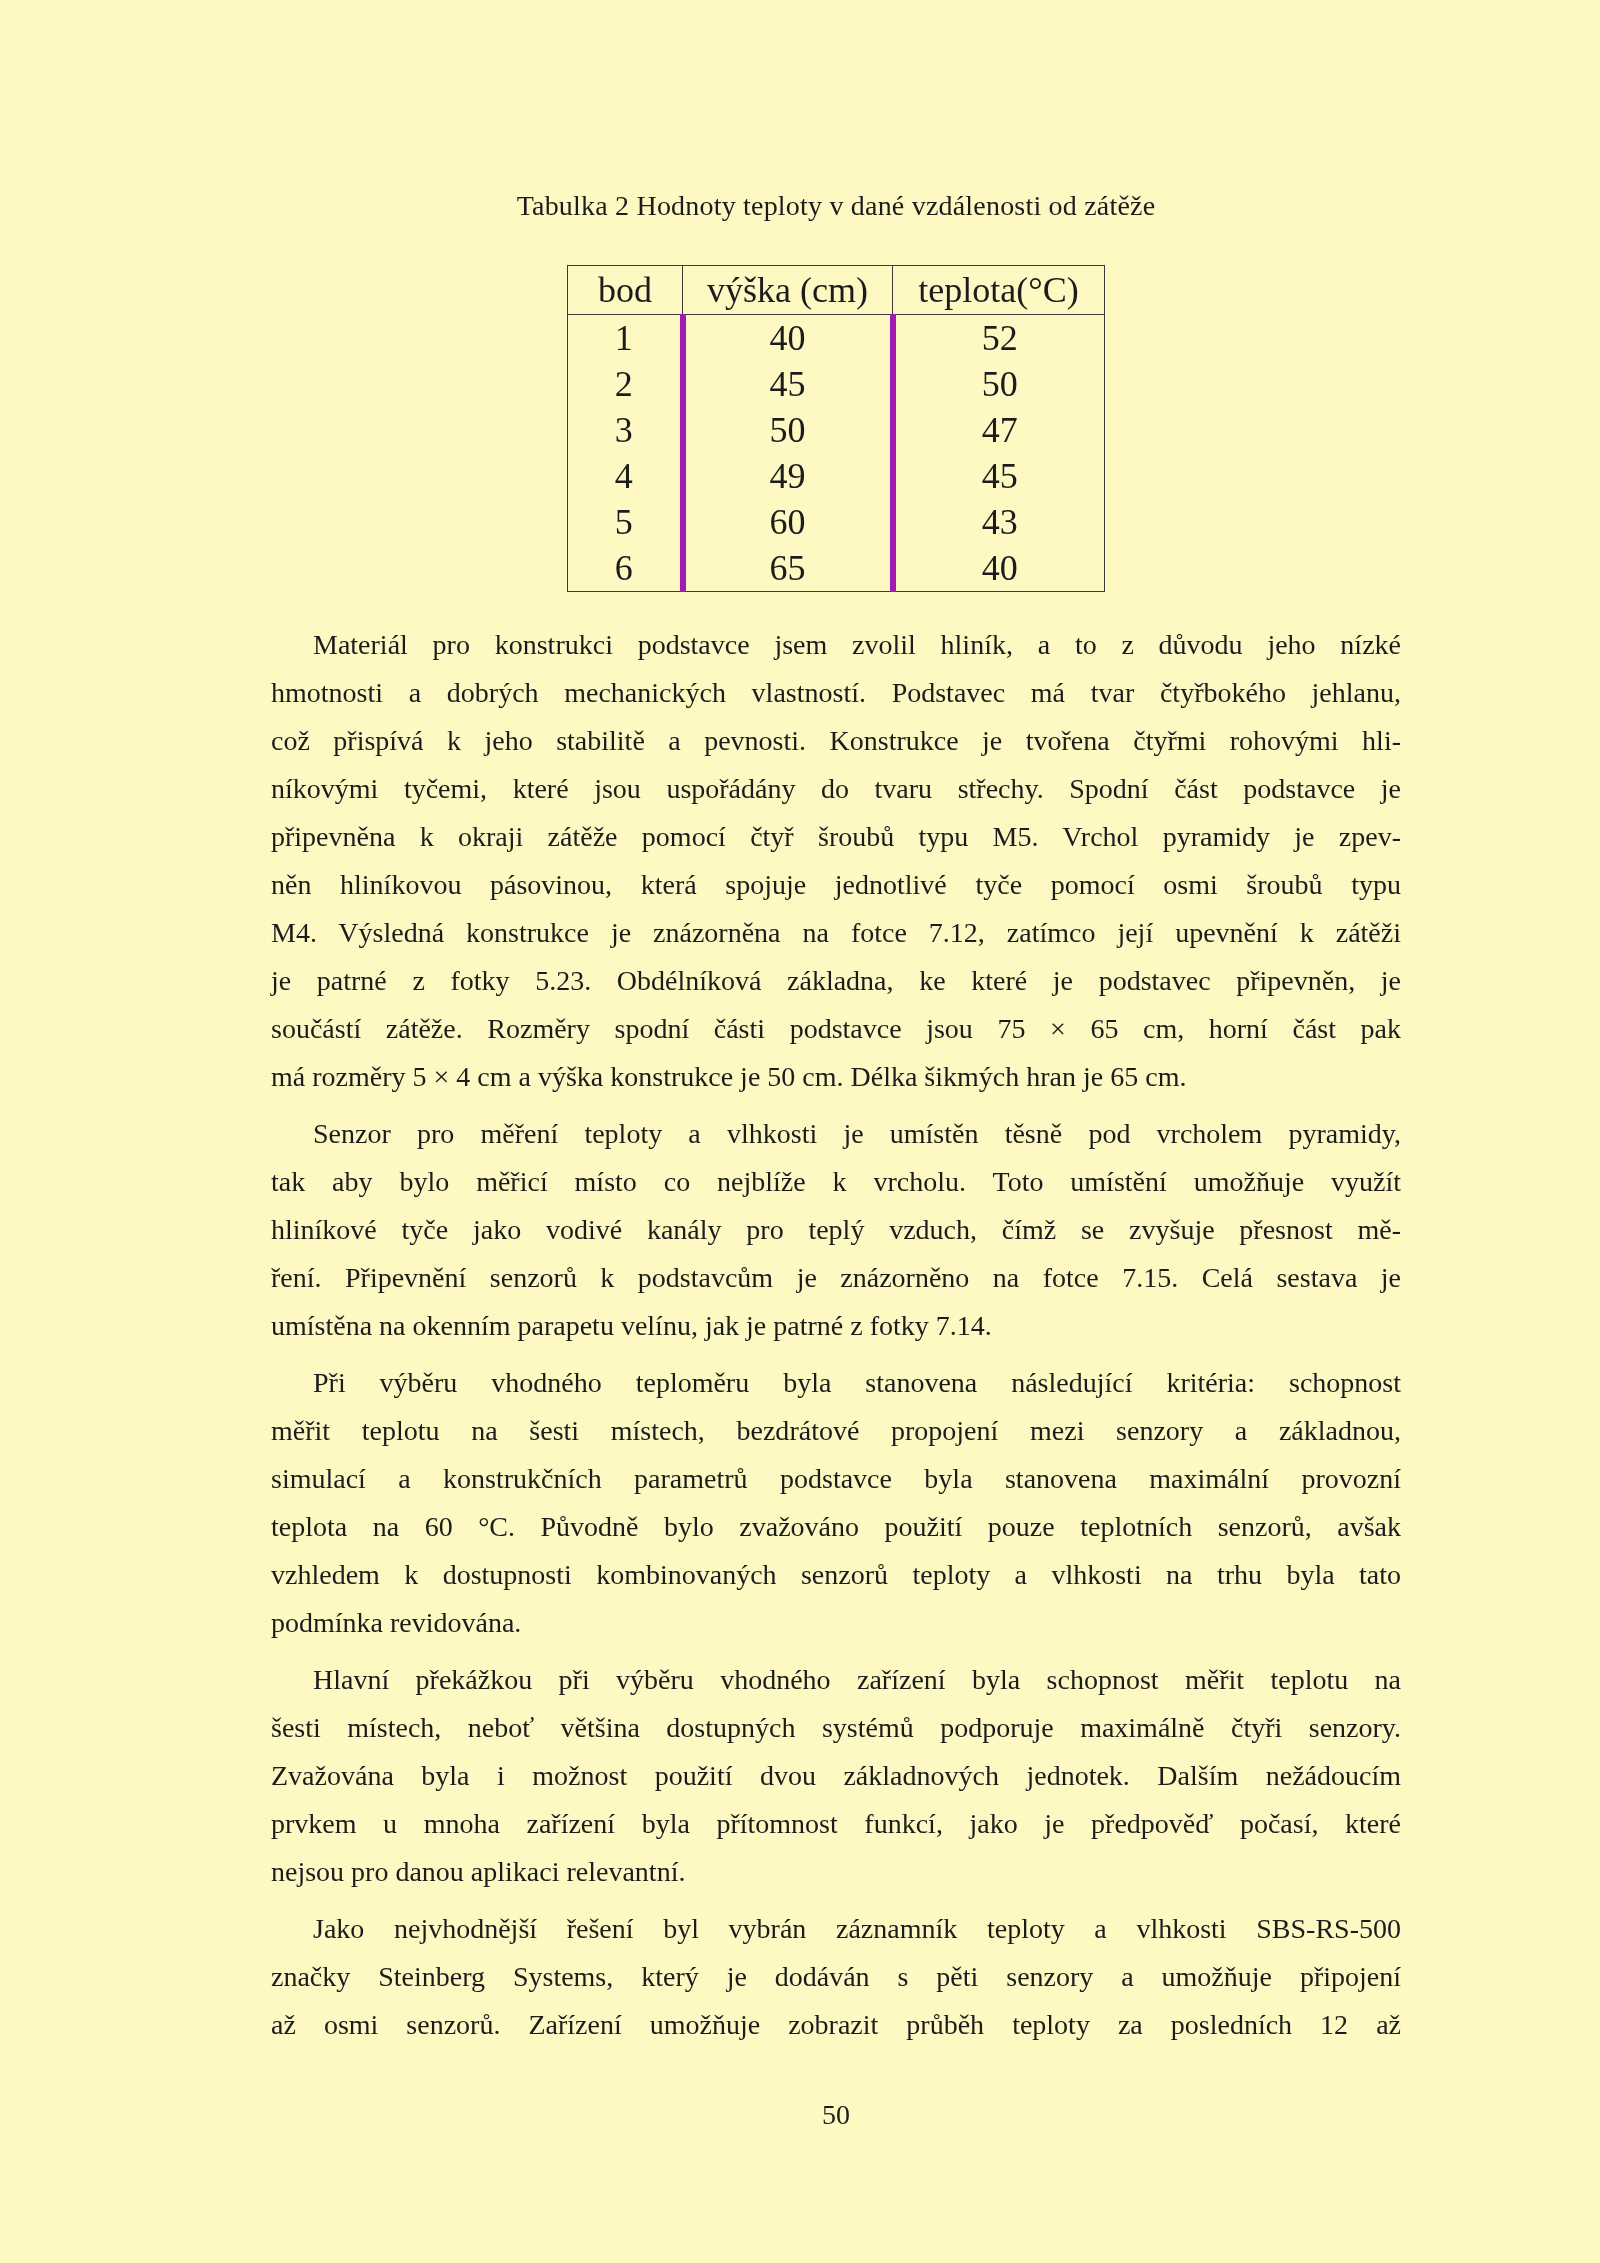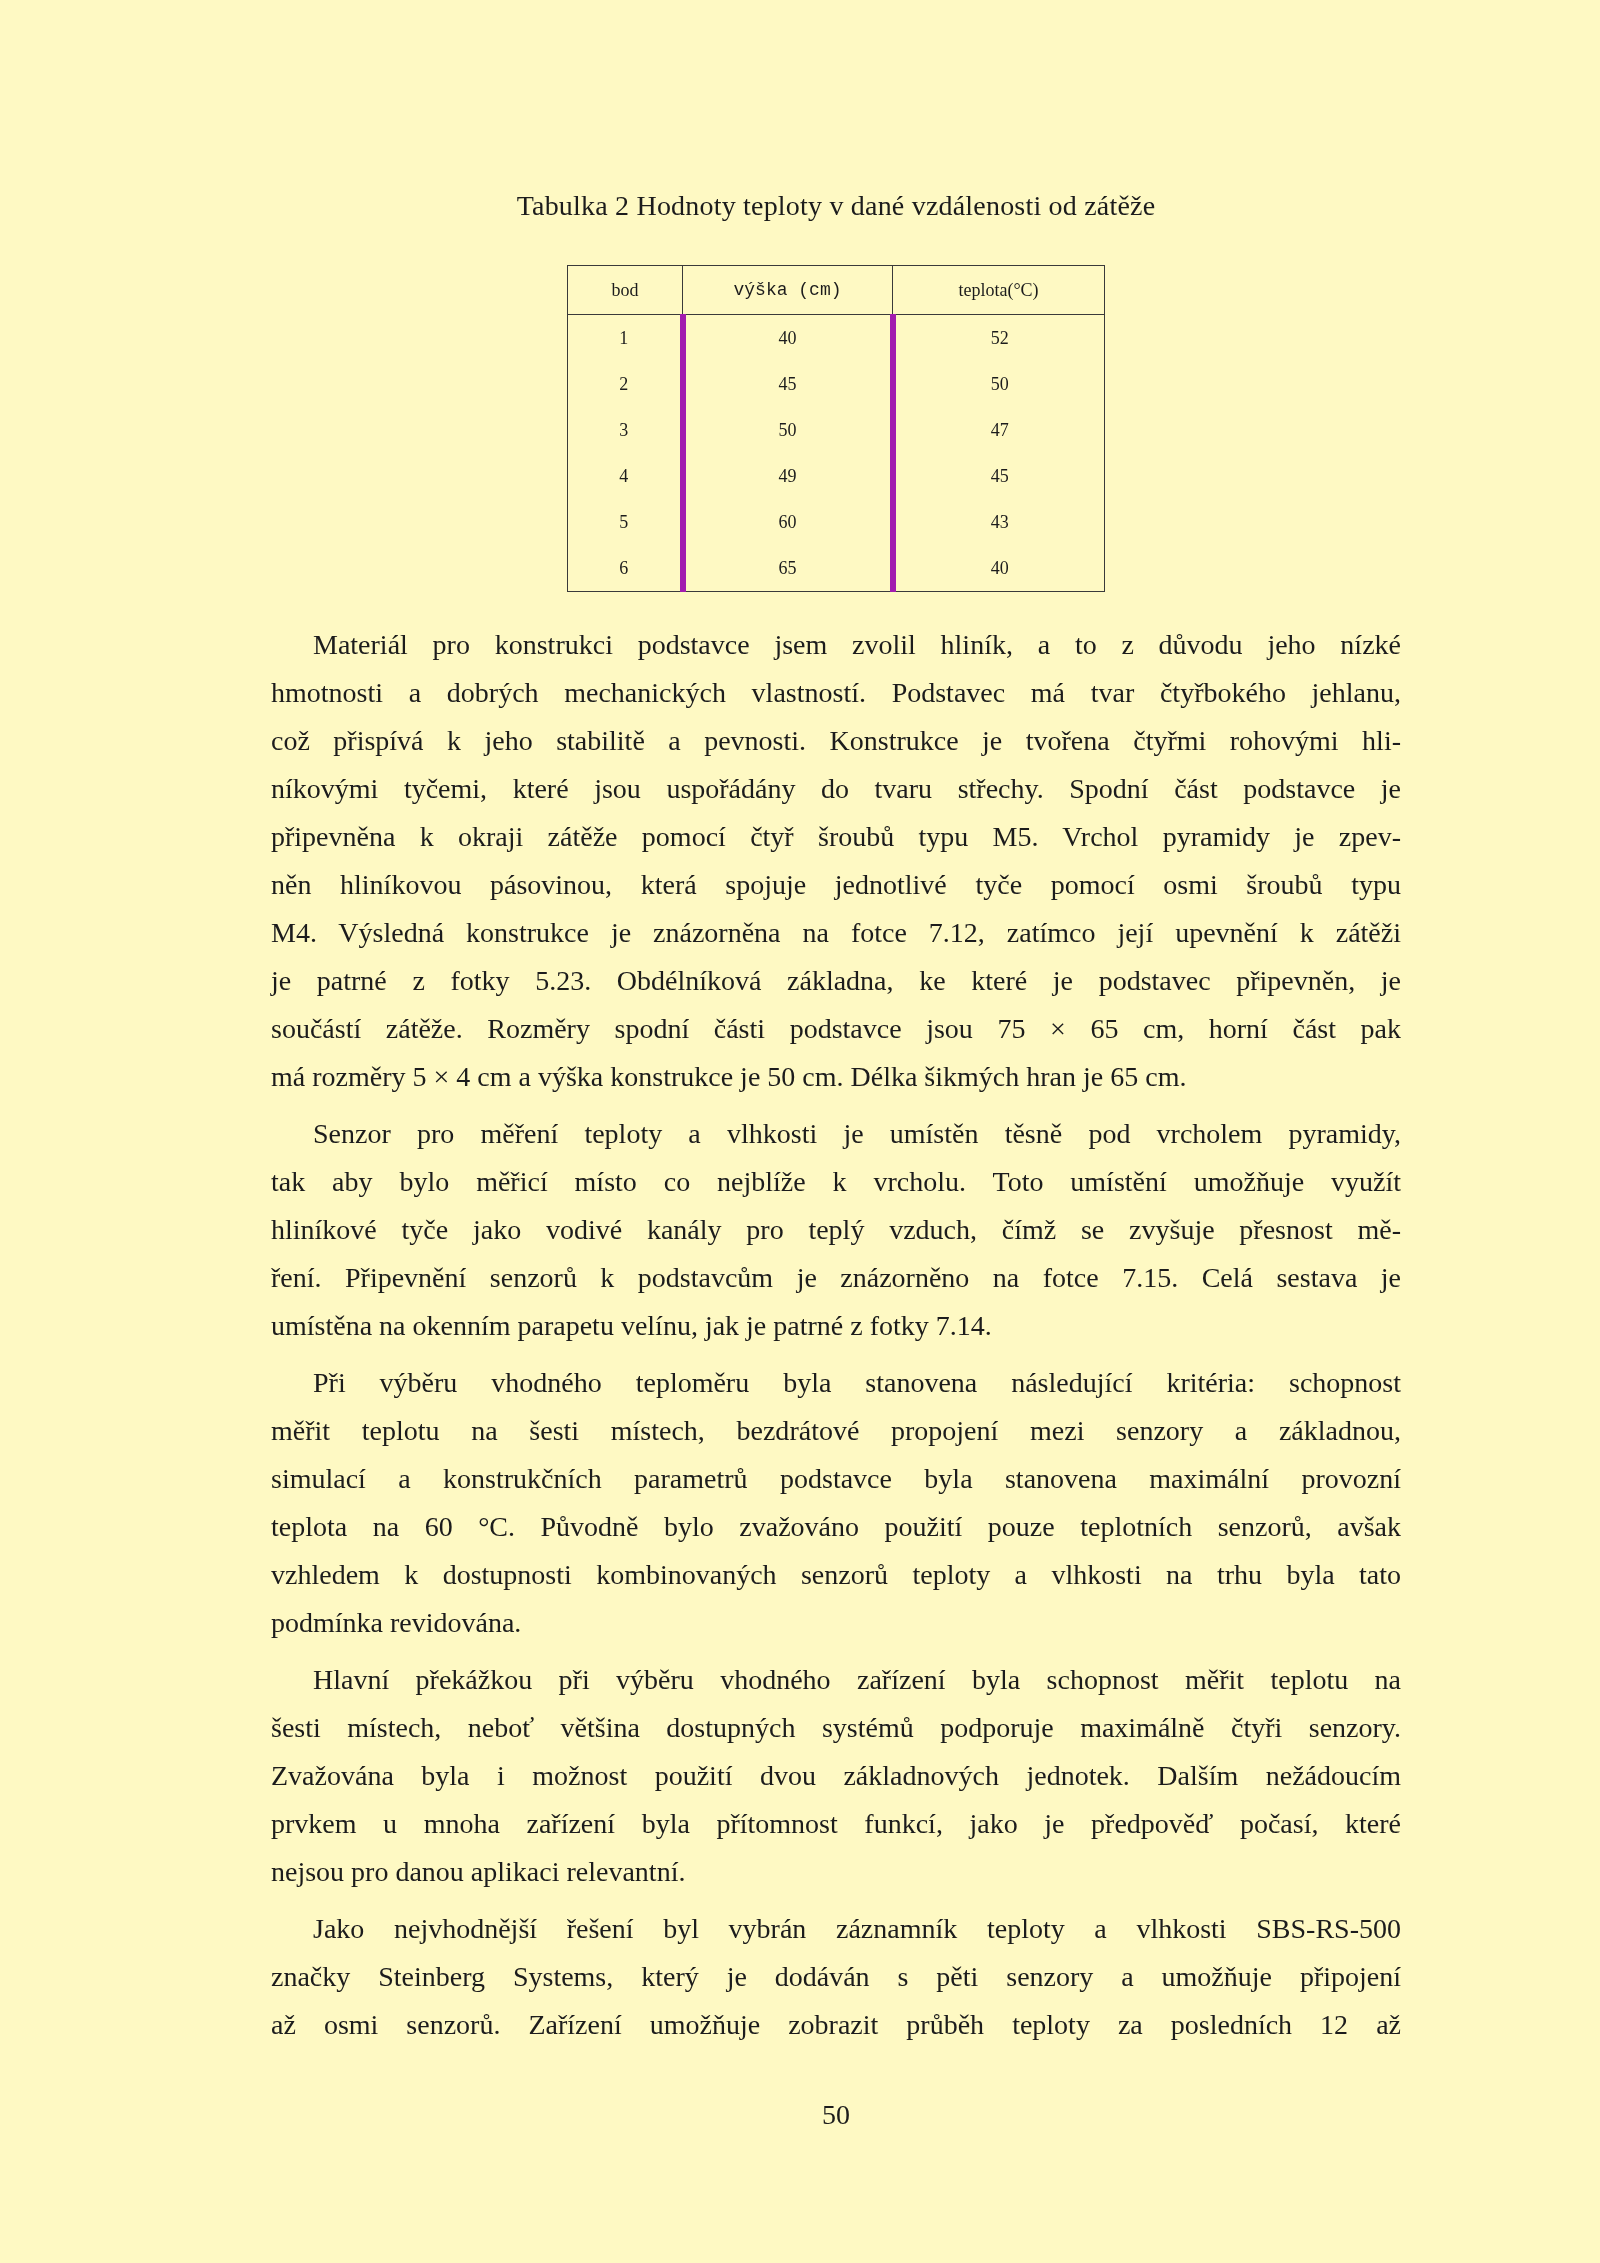--- a/index.html
+++ b/index.html
@@ -25,41 +25,41 @@
   }
   .caption {
     text-align: center;
     line-height: 40px;
     letter-spacing: 0.2px;
   }
   table.data-table {
     border-collapse: collapse;
     margin: 39px auto 0 auto;
     border: 1px solid #3a3a3a;
-    font-size: 18px;
+    font-size: 36px;
     color: #1c1c1c;
   }
   table.data-table th {
     font-weight: normal;
     height: 48px;
     border-bottom: 1px solid #3a3a3a;
     border-left: 1px solid #3a3a3a;
     text-align: center;
     padding: 0 18px;
   }
   table.data-table th:first-child { border-left: none; }
   table.data-table td {
     height: 46px;
     border-left: 6px solid #a21caf;
     text-align: center;
     padding: 0 18px;
   }
   table.data-table td:first-child { border-left: none; }
   .col-bod    { width: 78px;  }
-  .col-vyska  { width: 173px; font-family: Liberation Mono, monospace; }
+  .col-vyska  { width: 173px; }
   .col-teplota{ width: 175px; }
 
   .body-text {
     margin-top: 29px;
     line-height: 48px;
   }
   .para { margin: 9px; }
   .line {
     text-align: justify;
     text-align-last: justify;

